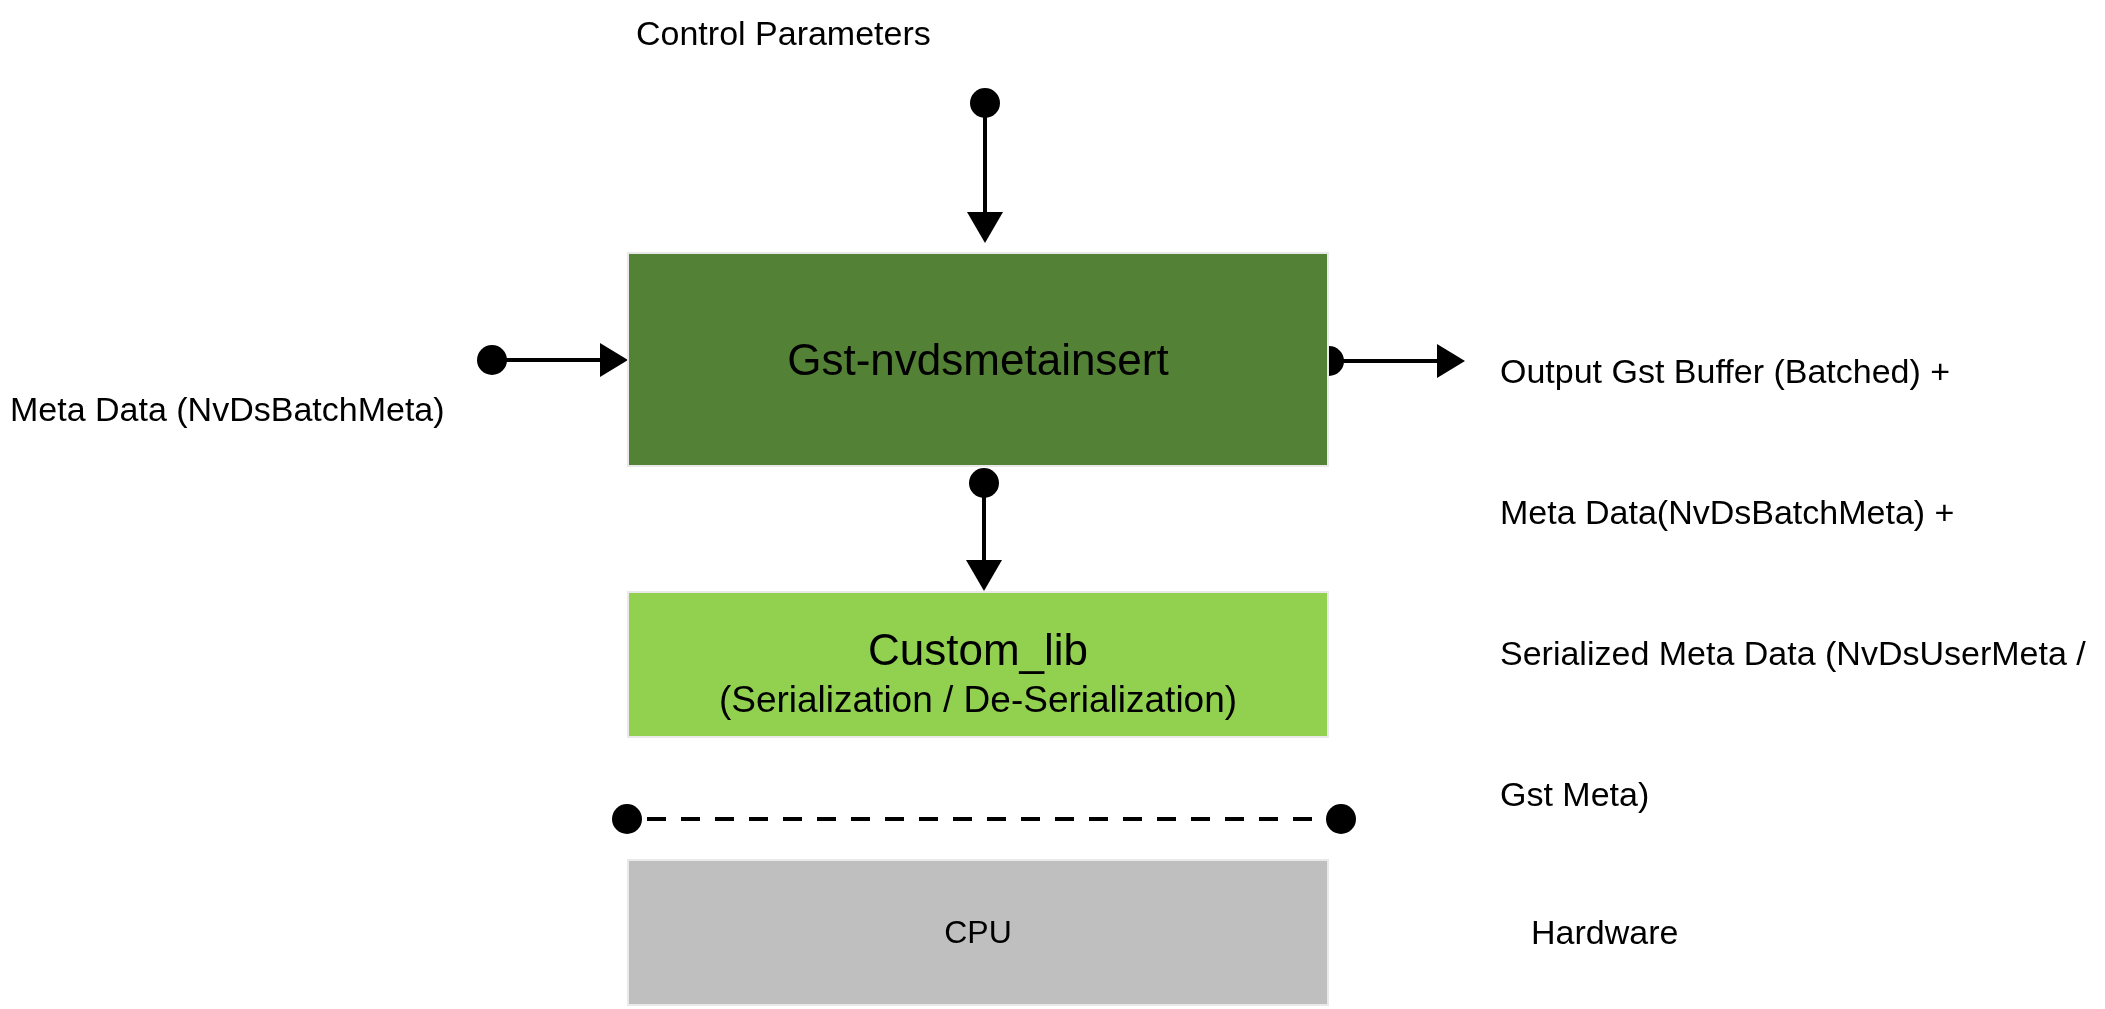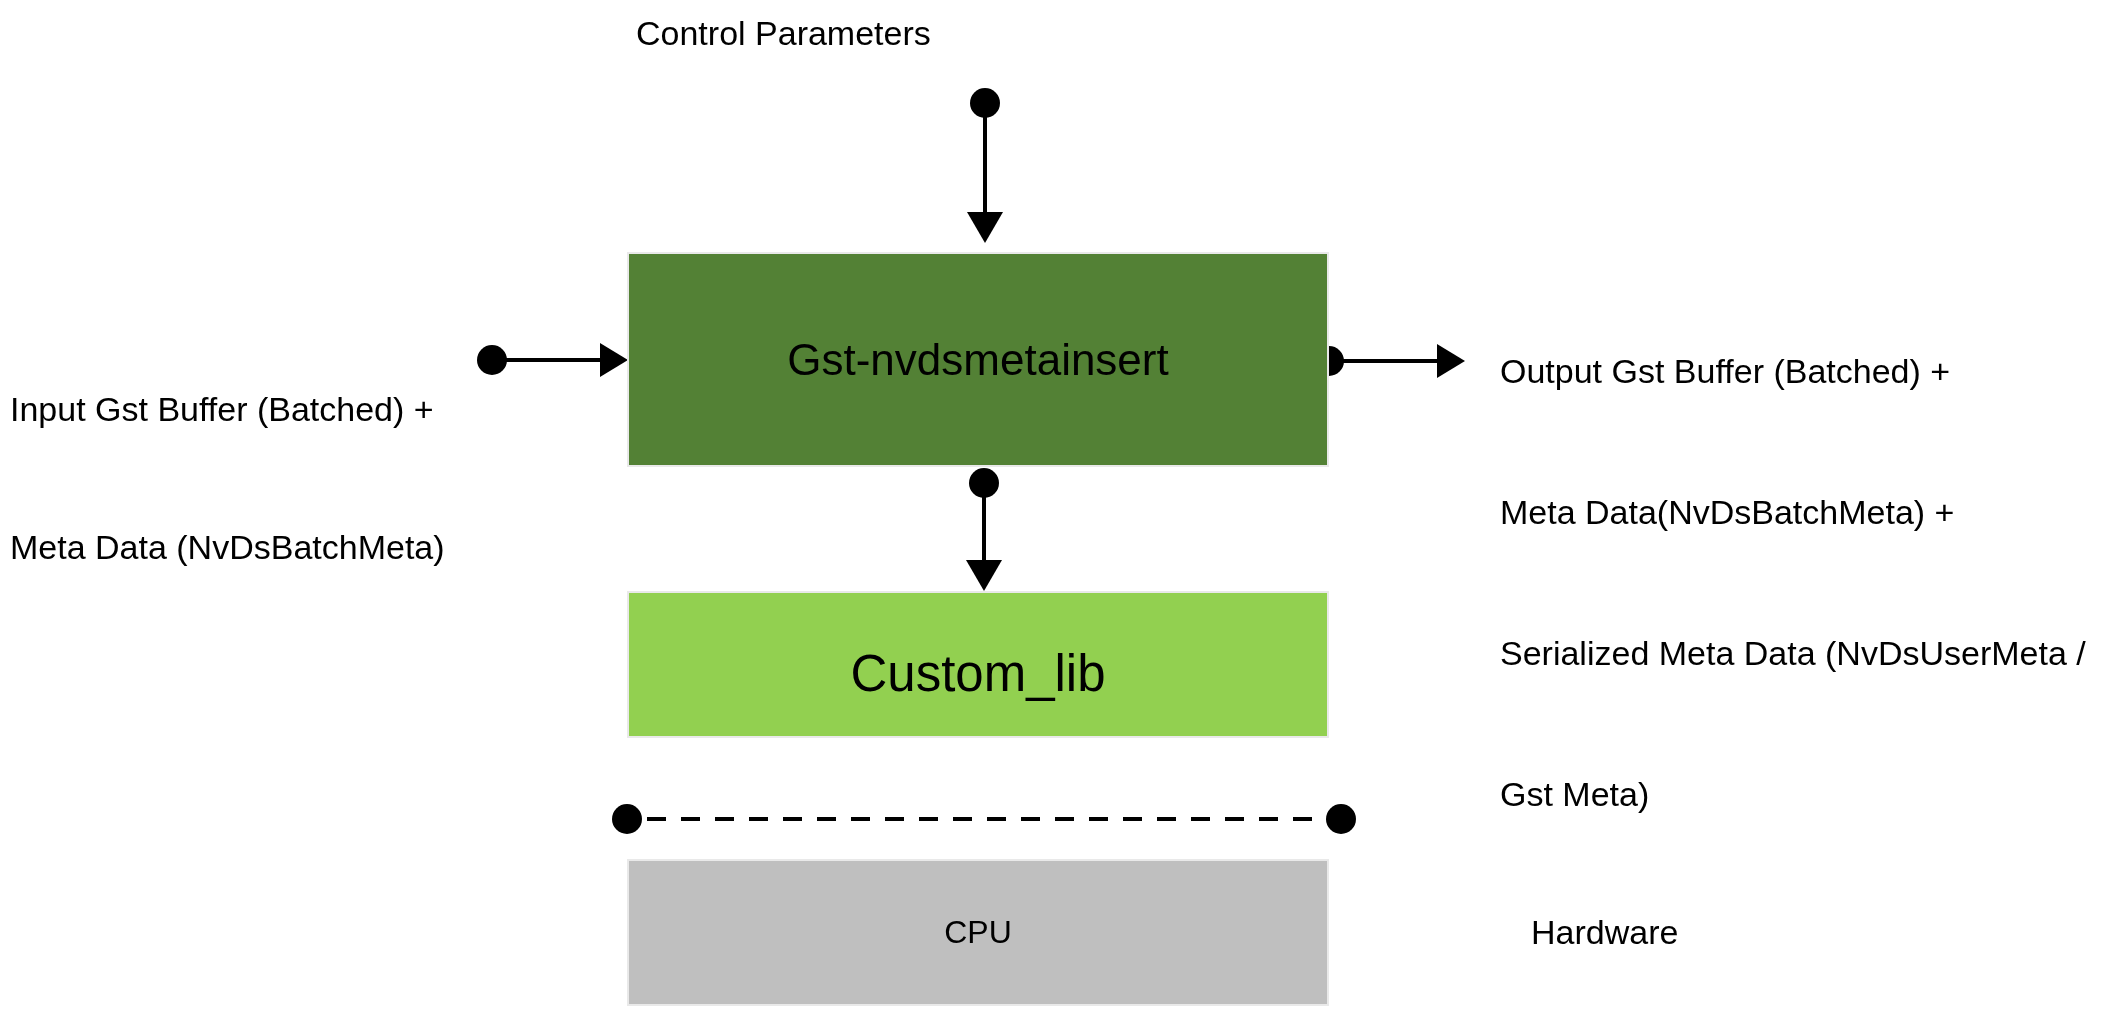--- a/index.html
+++ b/index.html
@@ -31,21 +31,21 @@
     display: flex;
     flex-direction: column;
     align-items: center;
     justify-content: center;
     text-align: center;
   }
   .box-main   { top: 252px; height: 215px; font-size: 44px; }
   .box-custom { top: 591px; height: 147px; }
   .box-cpu    { top: 859px; height: 147px; font-size: 32px; }
 
-  .custom-title    { font-size: 51px; line-height: 52px; margin-top: 19px; }
+  .custom-title    { font-size: 44px; line-height: 52px; margin-top: 19px; }
   .custom-subtitle { font-size: 37px; line-height: 48px; }
 
   .label {
     position: absolute;
     font-size: 34px;
     line-height: 46px;
     white-space: pre;
   }
   .label-center { text-align: left; }
 
@@ -84,37 +84,37 @@
     <g>
       <circle cx="627" cy="819" r="15"></circle>
       <line x1="647" y1="819" x2="1323" y2="819" stroke-width="4" stroke-dasharray="19 15"></line>
       <circle cx="1341" cy="819" r="15"></circle>
     </g>
   </svg>
 
   <div class="label label-center lbl-control">Control Parameters</div>
 
   <div class="label label-center lbl-input">
-    <div>Input Gst Buffer (Batched) +</div>
     <div>Meta Data (NvDsBatchMeta)</div>
   </div>
 
   <div class="box box-main" style="background-color: rgb(83, 129, 53);">
     <div>Gst-nvdsmetainsert</div>
   </div>
 
   <div class="label label-center lbl-output">
     <div>Output Gst Buffer (Batched) +</div>
     <div>Meta Data(NvDsBatchMeta) +</div>
     <div>Serialized Meta Data (NvDsUserMeta /</div>
     <div>Gst Meta)</div>
   </div>
 
   <div class="box box-custom" style="background-color: rgb(146, 208, 80);">
     <div class="custom-title">Custom_lib</div>
+    <div class="custom-subtitle">(Serialization / De-Serialization)</div>
   </div>
 
 
   <div class="box box-cpu" style="background-color: rgb(191, 191, 191);">
     <div>CPU</div>
   </div>
 
   <div class="label lbl-hardware">Hardware</div>
 
 </div>

